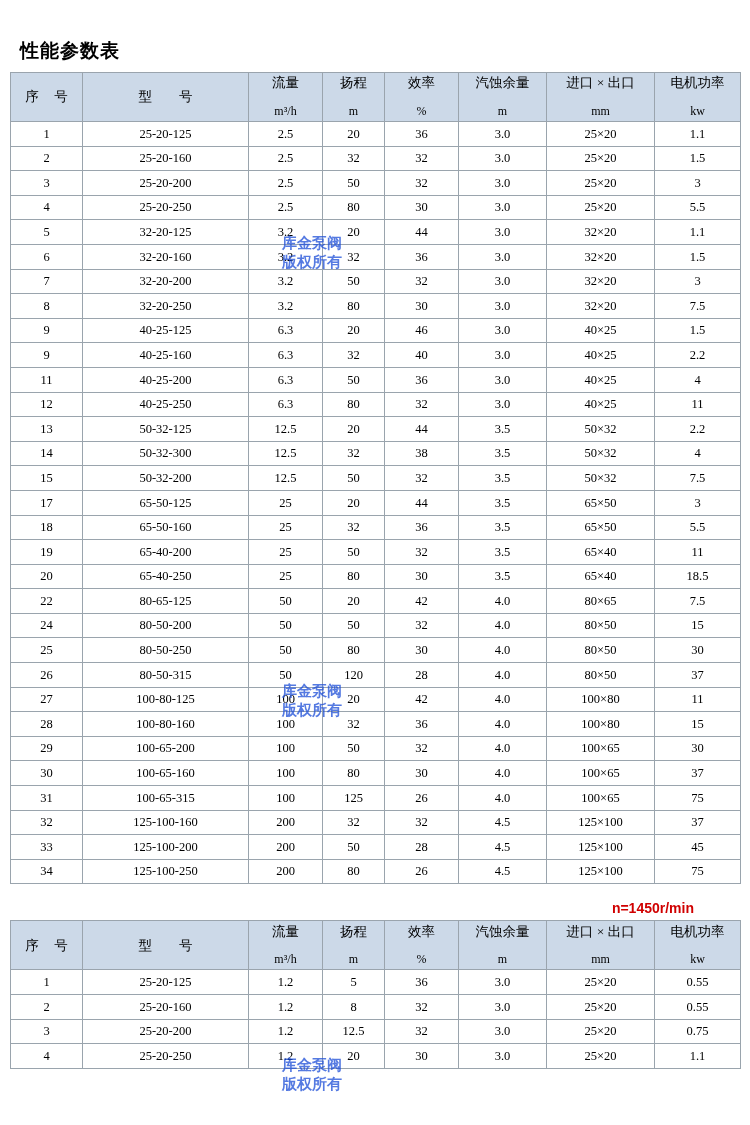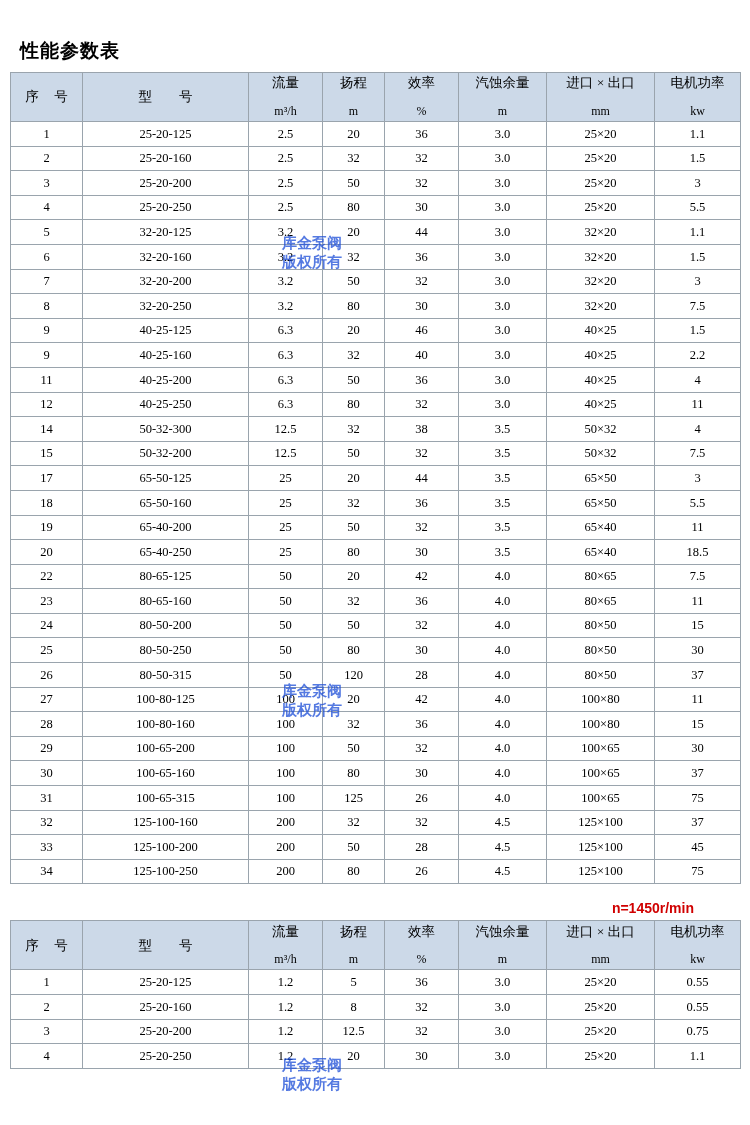--- a/index.html
+++ b/index.html
@@ -266,20 +266,30 @@
           <td>12</td>
           <td>40-25-250</td>
           <td>6.3</td>
           <td>80</td>
           <td>32</td>
           <td>3.0</td>
           <td>40×25</td>
           <td>11</td>
         </tr>
         <tr>
+          <td>13</td>
+          <td>50-32-125</td>
+          <td>12.5</td>
+          <td>20</td>
+          <td>44</td>
+          <td>3.5</td>
+          <td>50×32</td>
+          <td>2.2</td>
+        </tr>
+        <tr>
           <td>14</td>
           <td>50-32-300</td>
           <td>12.5</td>
           <td>32</td>
           <td>38</td>
           <td>3.5</td>
           <td>50×32</td>
           <td>4</td>
         </tr>
         <tr>
@@ -334,30 +344,20 @@
         </tr>
         <tr>
           <td>22</td>
           <td>80-65-125</td>
           <td>50</td>
           <td>20</td>
           <td>42</td>
           <td>4.0</td>
           <td>80×65</td>
           <td>7.5</td>
-        </tr>
-        <tr>
-          <td>23</td>
-          <td>80-65-160</td>
-          <td>50</td>
-          <td>32</td>
-          <td>36</td>
-          <td>4.0</td>
-          <td>80×65</td>
-          <td>11</td>
         </tr>
         <tr>
           <td>24</td>
           <td>80-50-200</td>
           <td>50</td>
           <td>50</td>
           <td>32</td>
           <td>4.0</td>
           <td>80×50</td>
           <td>15</td>

